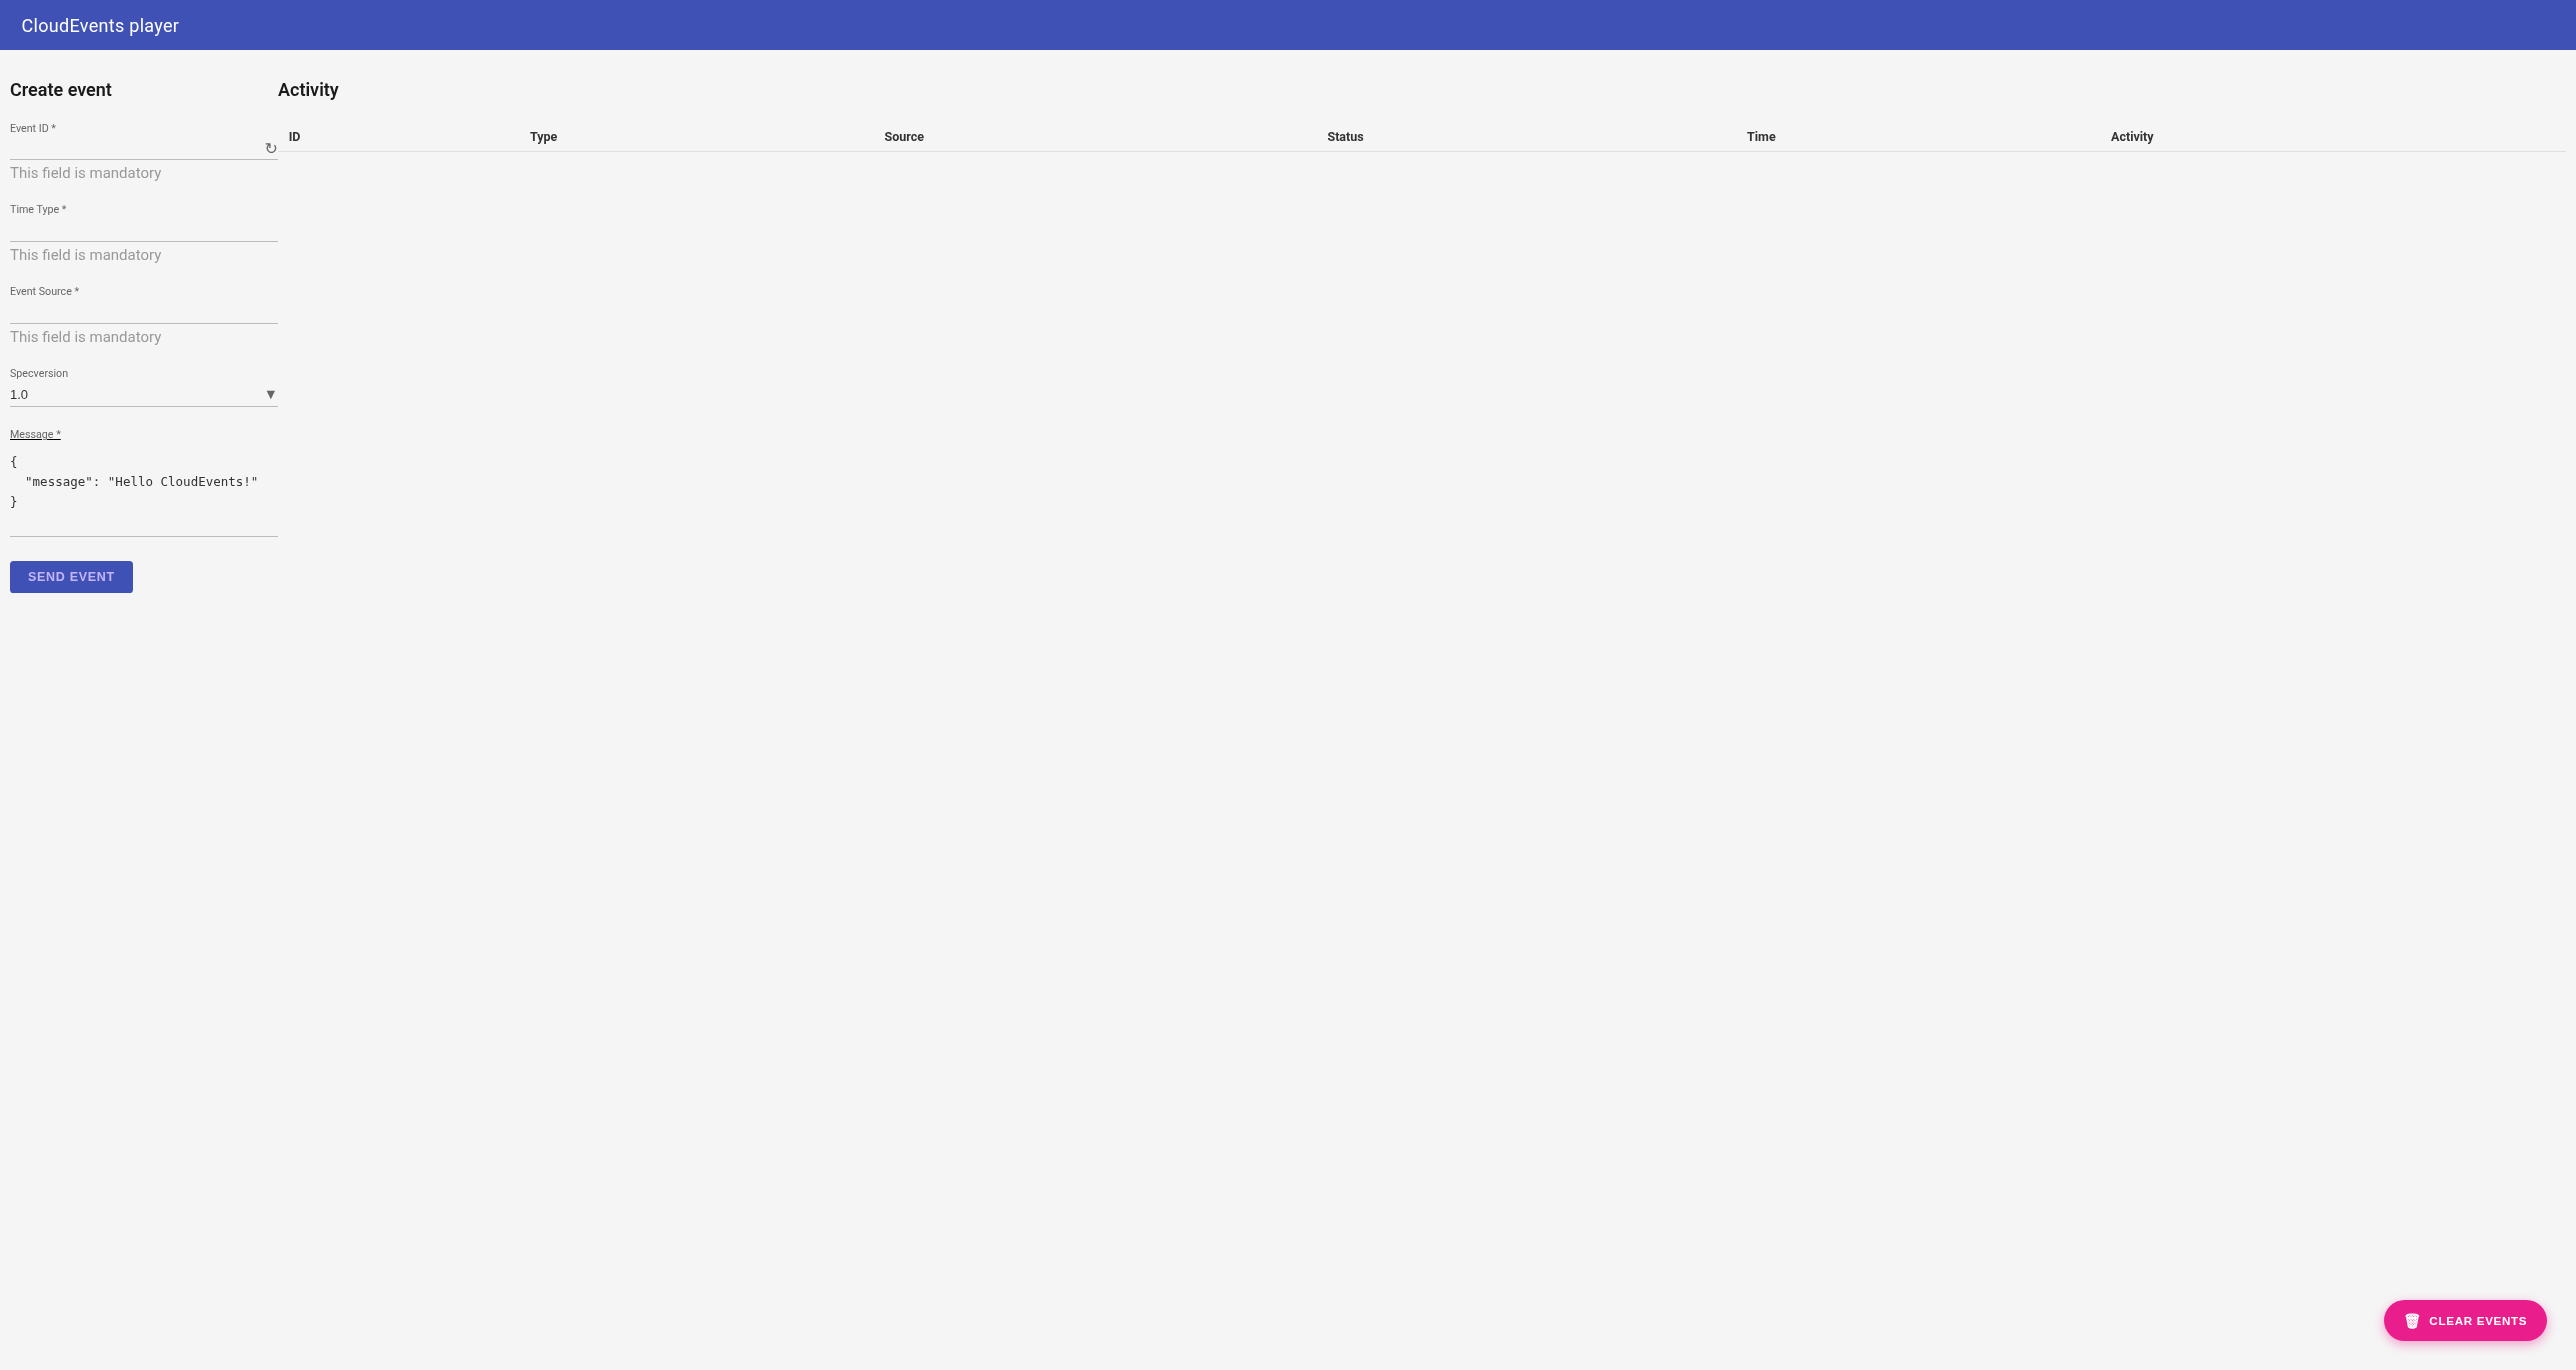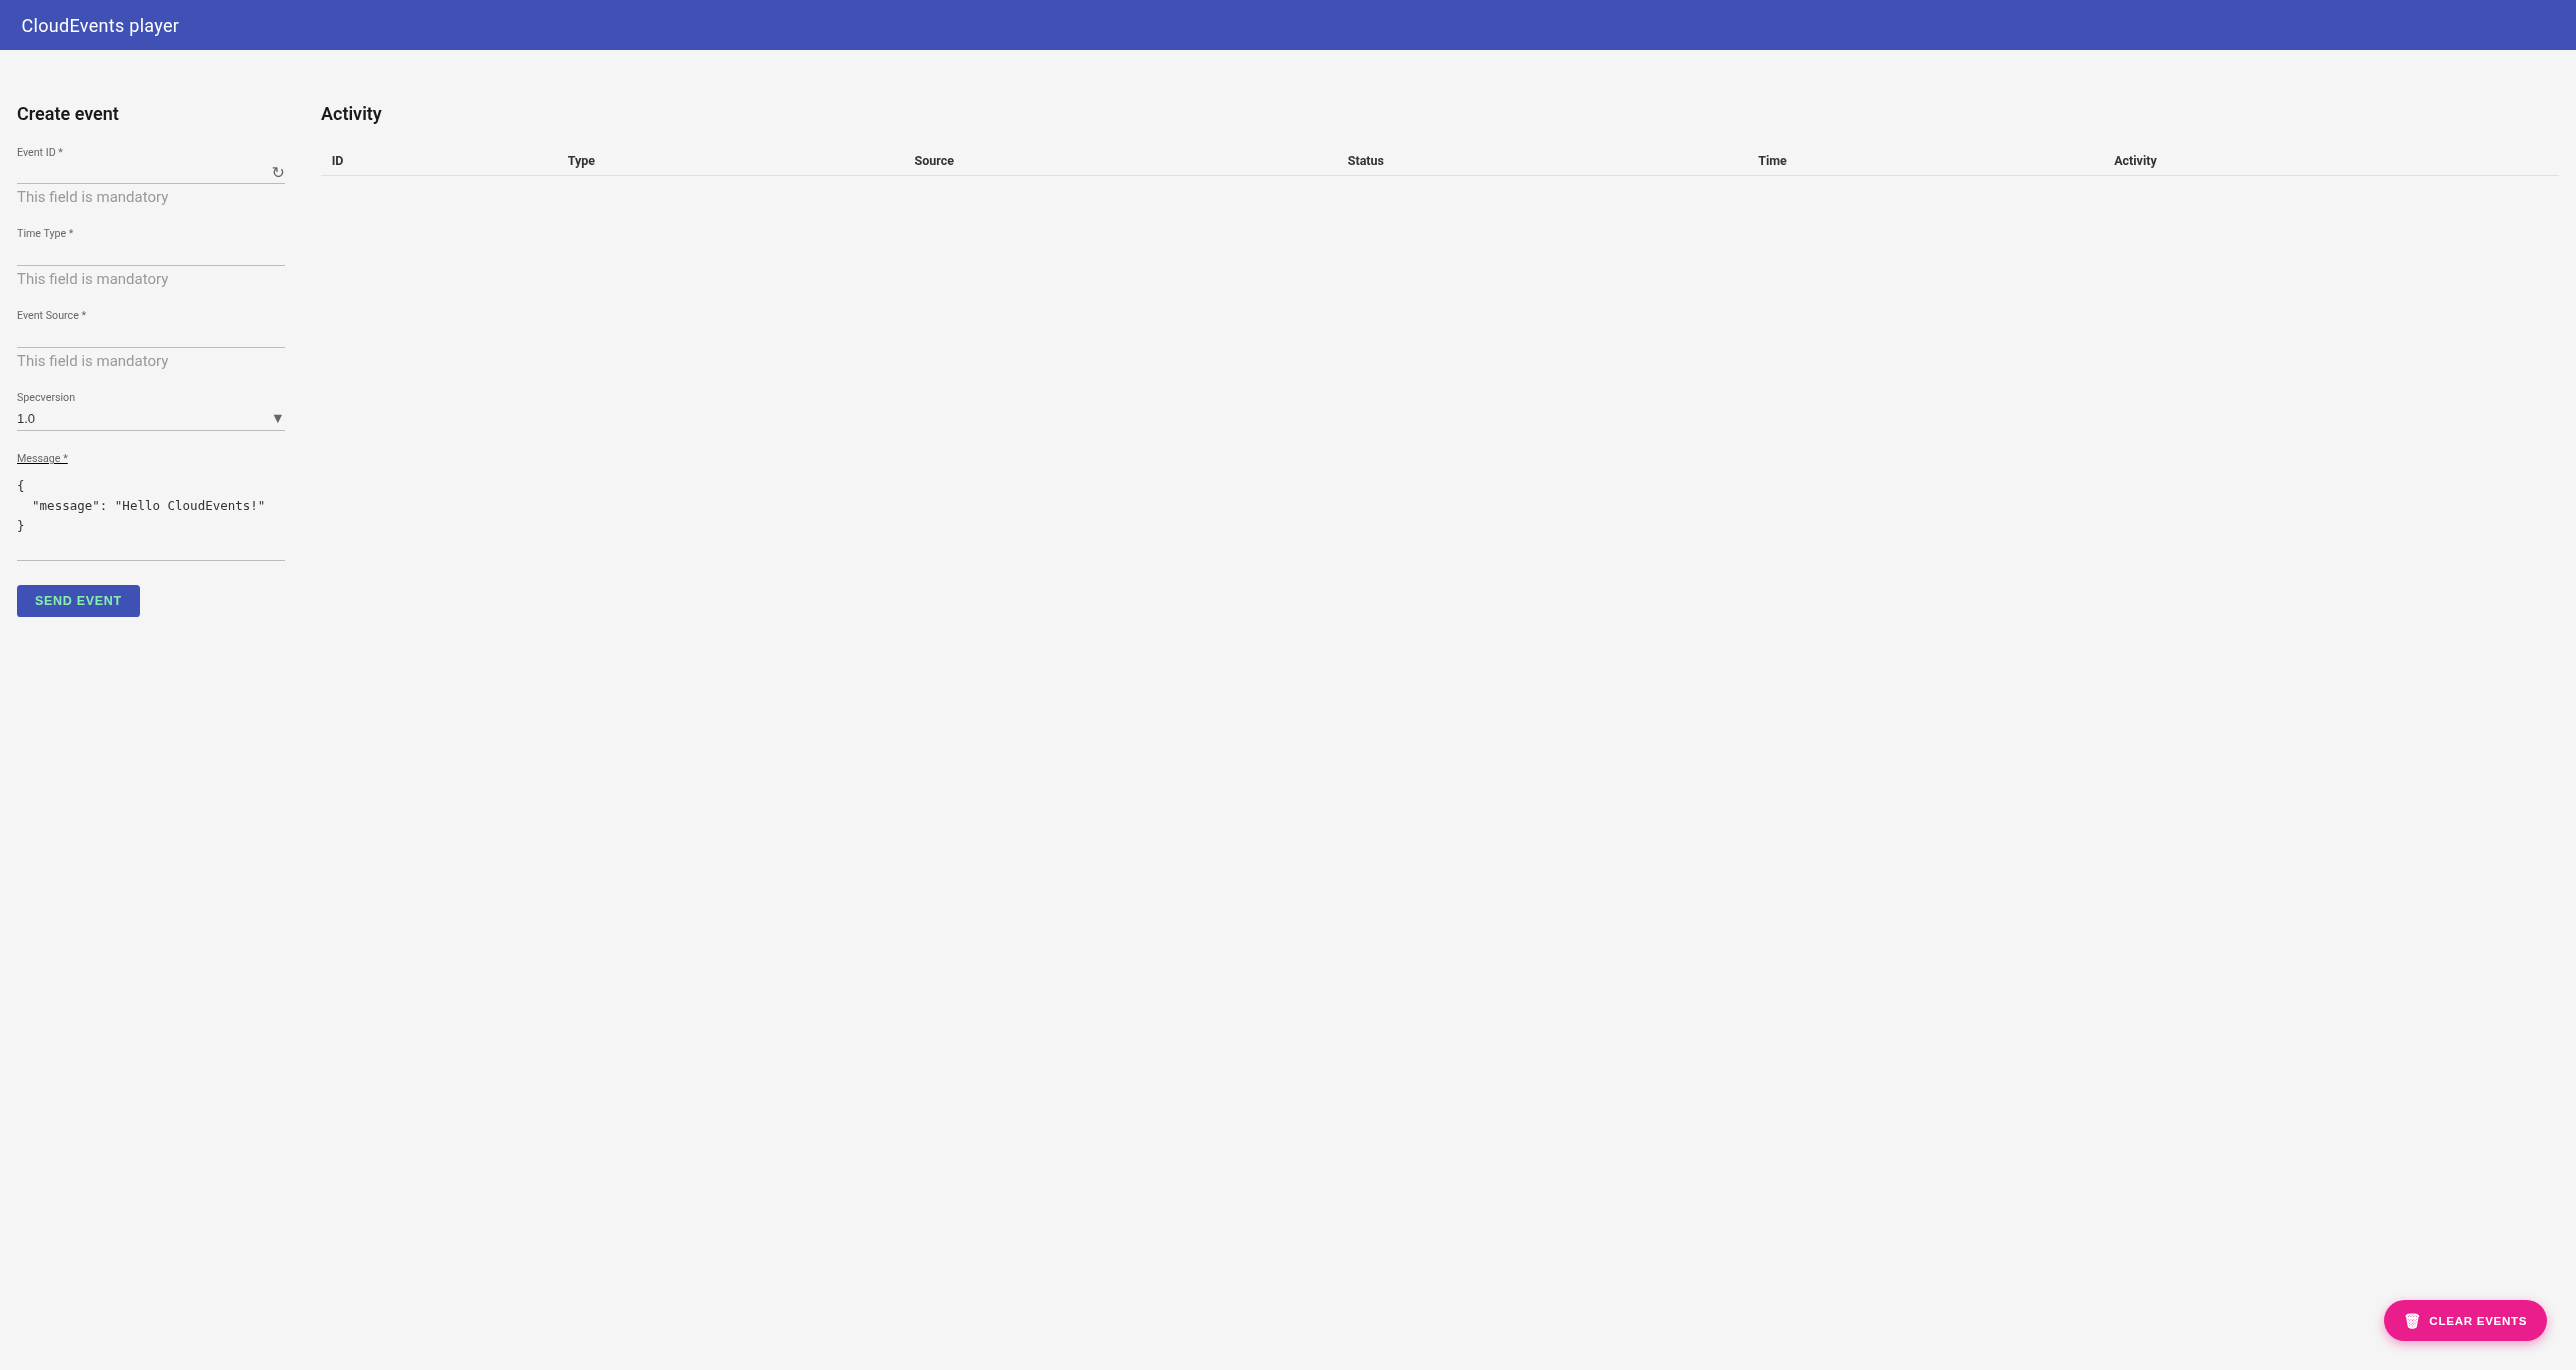--- a/index.html
+++ b/index.html
@@ -24,23 +24,21 @@
 
     header h1 {
       color: white;
       font-size: 18px;
       font-weight: 400;
       letter-spacing: 0.3px;
     }
 
     .main-content {
       display: flex;
-      padding: 29px 17px;
-      gap: 36px;
-      margin-top: 24px;
+      padding: 29px 10px;
     }
 
     .left-panel {
       width: 268px;
       flex-shrink: 0;
     }
 
     .right-panel {
       flex: 1;
     }
@@ -152,21 +150,21 @@
       font-family: monospace;
       outline: none;
       color: #333;
       resize: none;
       padding: 3.6px 0;
       line-height: 1.6;
     }
 
     .send-button {
       background: #3f51b5;
-      color: #86efac;
+      color: #c4b5fd;
       border: none;
       padding: 9px 18px;
       font-size: 12.5px;
       font-weight: 700;
       letter-spacing: 0.7px;
       border-radius: 3.6px;
       cursor: pointer;
       text-transform: uppercase;
     }
 

